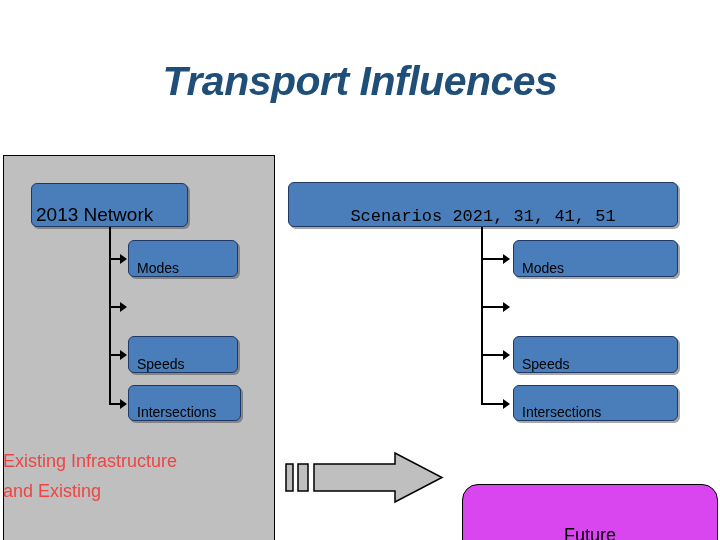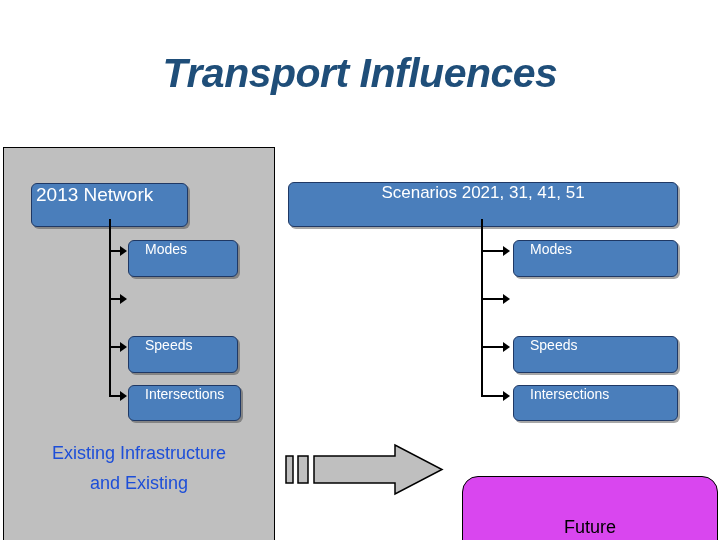--- a/index.html
+++ b/index.html
@@ -3,21 +3,21 @@
 <meta charset="utf-8">
 <style>
   html,body{margin:0;padding:0;}
   body{
     width:720px;height:540px;
     background:#ffffff;
     font-family:"Liberation Sans","DejaVu Sans",sans-serif;
     overflow:hidden;
     position:relative;
   }
-  #slide{position:absolute;left:0;top:4px;width:720px;height:408px;background:#fff;}
+  #slide{position:absolute;left:0;top:12px;width:720px;height:408px;background:#fff;}
 
   
   .title{
     position:absolute;
     left:0;top:44px;width:720px;
     text-align:center;
     font-size:41px;
     font-weight:bold;
     font-style:italic;
     color:#1f4e79;
@@ -36,58 +36,56 @@
     box-sizing:border-box;
   }
 
   
   .bluebox{
     position:absolute;
     background:#4a7ebb;
     border:1px solid #1f3864;
     border-radius:6px;
     box-sizing:border-box;
-    color:#ffffff;
+    color:#000000;
     display:flex;
-    align-items:flex-start;
+    align-items:flex-end;
     box-shadow:2px 2px 0 rgba(60,60,60,.45);
-    margin-top:8px;
   }
   .bluebox.lead{
     justify-content:flex-start;
     padding-left:4px;
     font-size:19px;
   }
   .bluebox.center{
     justify-content:center;
     font-size:17px;
   }
   .bluebox.item{
     justify-content:flex-start;
-    padding-left:16px;
+    padding-left:8px;
     font-size:14px;
   }
 
   
   .vline{position:absolute;background:#000;width:2px;}
   .hline{position:absolute;background:#000;height:2px;}
   .arrowhead{
     position:absolute;
     width:0;height:0;
     border-top:5px solid transparent;
     border-bottom:5px solid transparent;
     border-left:7px solid #000;
   }
 
   
   .grey-caption{
     position:absolute;
     left:3px;top:434px;width:272px;
-    text-align:center;
-    color:#1d4ed8;
+    color:#ef4444;
     font-size:18px;
     line-height:30px;
   }
 
   .future-box{
     position:absolute;
     left:462px;top:424px;
     width:256px;height:102px;
     background:#d946ef;
     border:1px solid #000;
@@ -137,21 +135,21 @@
   </div>
   <div class="bluebox item" style="left:128px;top:373px;width:113px;height:36px;">
     <span>Intersections</span>
   </div>
 
   <div class="grey-caption">
     <div>Existing Infrastructure</div>
     <div>and Existing</div>
   </div>
 
-  <div class="bluebox center" style="left:288px;top:170px;width:390px;height:45px;">
+  <div class="bluebox center" style="left:288px;top:170px;width:390px;height:45px;font-family:Liberation Mono, monospace;">
     <span>Scenarios 2021, 31, 41, 51</span>
   </div>
 
   <div class="vline" style="left:481px;top:215px;height:178px;"></div>
   <div class="hline" style="left:481px;top:246px;width:24px;"></div>
   <div class="arrowhead" style="left:503px;top:242px;"></div>
   <div class="hline" style="left:481px;top:294px;width:24px;"></div>
   <div class="arrowhead" style="left:503px;top:290px;"></div>
   <div class="hline" style="left:481px;top:342px;width:24px;"></div>
   <div class="arrowhead" style="left:503px;top:338px;"></div>

